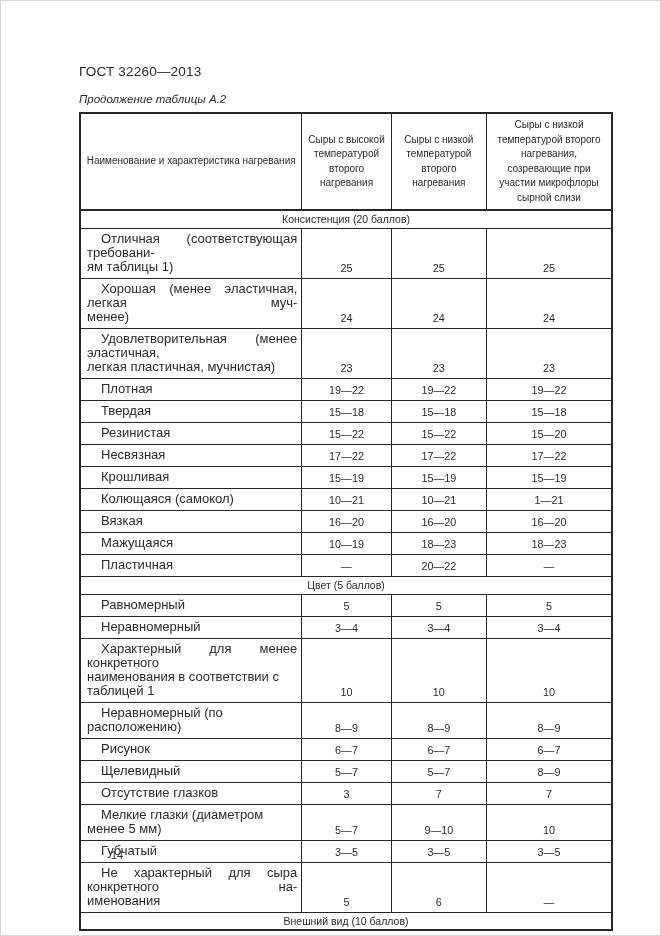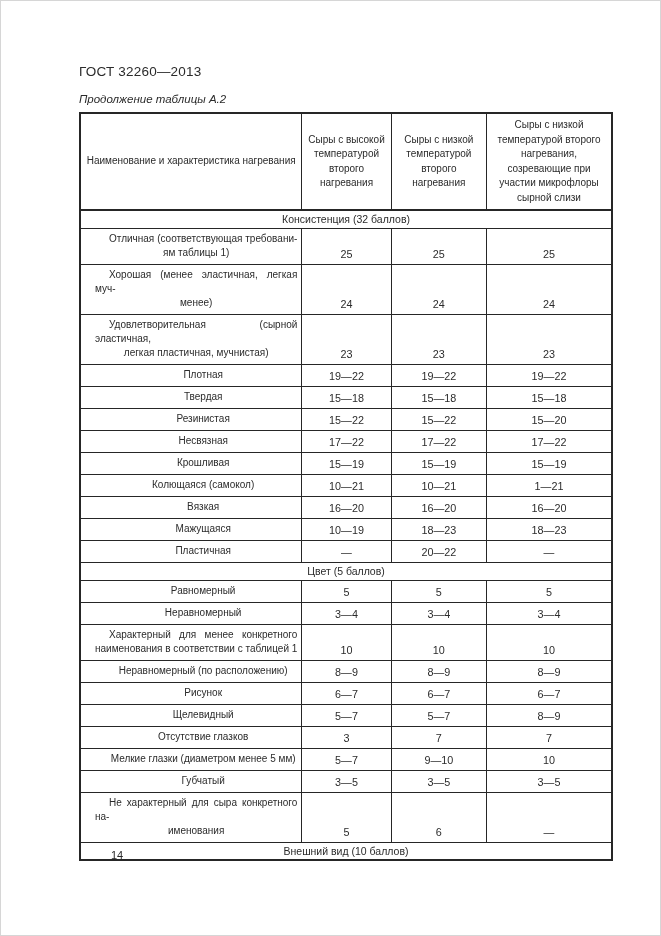--- a/index.html
+++ b/index.html
@@ -54,27 +54,27 @@
     height: 58px;
   }
   .score-table td.section-title {
     text-align: center;
     vertical-align: middle;
     font-size: 10.5px;
     height: 18px;
     padding: 1px 2px;
   }
   .score-table td.label-cell {
-    font-size: 10px;
+    font-size: 13px;
     line-height: 14px;
     vertical-align: bottom;
-    padding: 3px 4px 4px 14px;
+    padding: 3px 4px 4px 6px;
   }
   .score-table tr.data-row { height: 19px; }
-  .label-line { text-align: center; }
+  .label-line { text-align: left; }
   .label-line.first { text-indent: 14px; }
   .label-line.justify { text-align: justify; text-align-last: justify; }
   .score-table td.value-cell {
     font-size: 10.8px;
     text-align: center;
     vertical-align: bottom;
     padding: 2px 2px 4px 2px;
   }
   .page-number {
     position: absolute;
@@ -103,21 +103,21 @@
     <thead>
       <tr>
         <th>Наименование и характеристика нагревания</th>
         <th>Сыры с высокой температурой второго нагревания</th>
         <th>Сыры с низкой температурой второго нагревания</th>
         <th>Сыры с низкой температурой второго нагревания, созревающие при участии микрофлоры сырной слизи</th>
       </tr>
     </thead>
     <tbody>
         <tr>
-          <td colspan="4" class="section-title">Консистенция (32 баллов)</td>
+          <td colspan="4" class="section-title">Консистенция (20 баллов)</td>
         </tr>
         <tr class="data-row">
           <td class="label-cell">
             <div class="label-line first justify">Отличная (соответствующая требовани-</div>
             <div class="label-line">ям таблицы 1)</div>
           </td>
           <td class="value-cell">25</td>
           <td class="value-cell">25</td>
           <td class="value-cell">25</td>
         </tr>
@@ -125,21 +125,21 @@
           <td class="label-cell">
             <div class="label-line first justify">Хорошая (менее эластичная, легкая муч-</div>
             <div class="label-line">менее)</div>
           </td>
           <td class="value-cell">24</td>
           <td class="value-cell">24</td>
           <td class="value-cell">24</td>
         </tr>
         <tr class="data-row">
           <td class="label-cell">
-            <div class="label-line first justify">Удовлетворительная (сырной эластичная,</div>
+            <div class="label-line first justify">Удовлетворительная (менее эластичная,</div>
             <div class="label-line">легкая пластичная, мучнистая)</div>
           </td>
           <td class="value-cell">23</td>
           <td class="value-cell">23</td>
           <td class="value-cell">23</td>
         </tr>
         <tr class="data-row">
           <td class="label-cell">
             <div class="label-line first">Плотная</div>
           </td>

